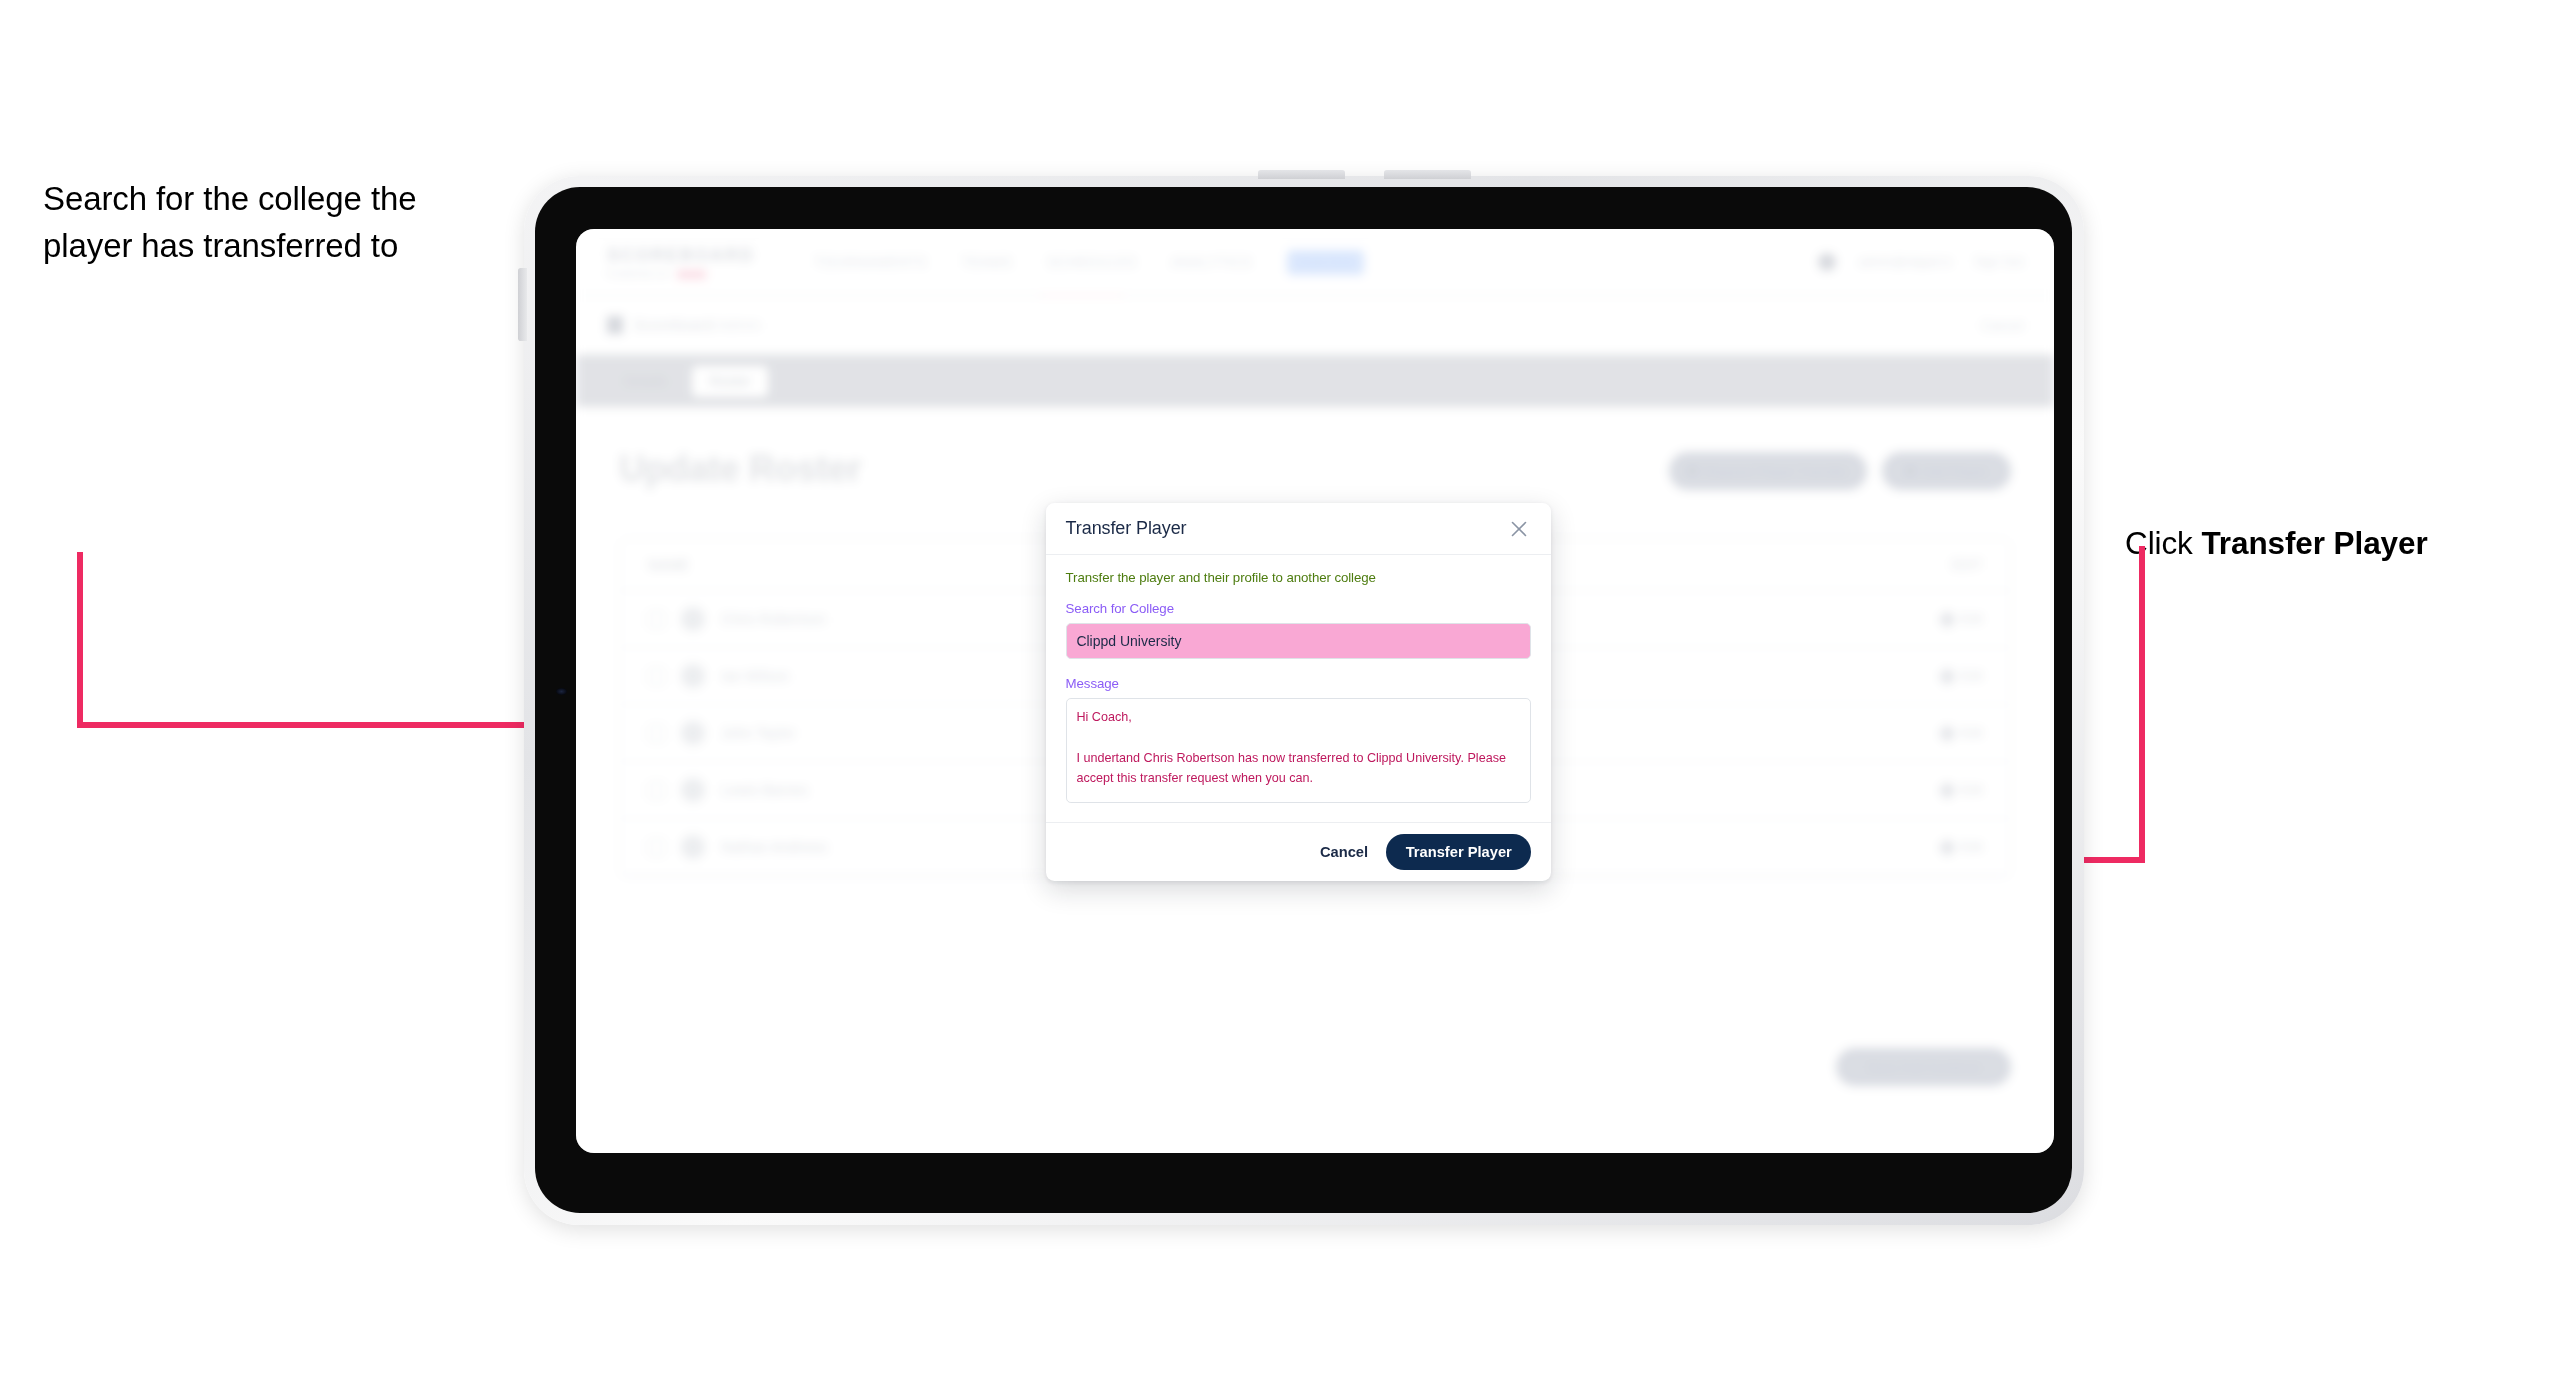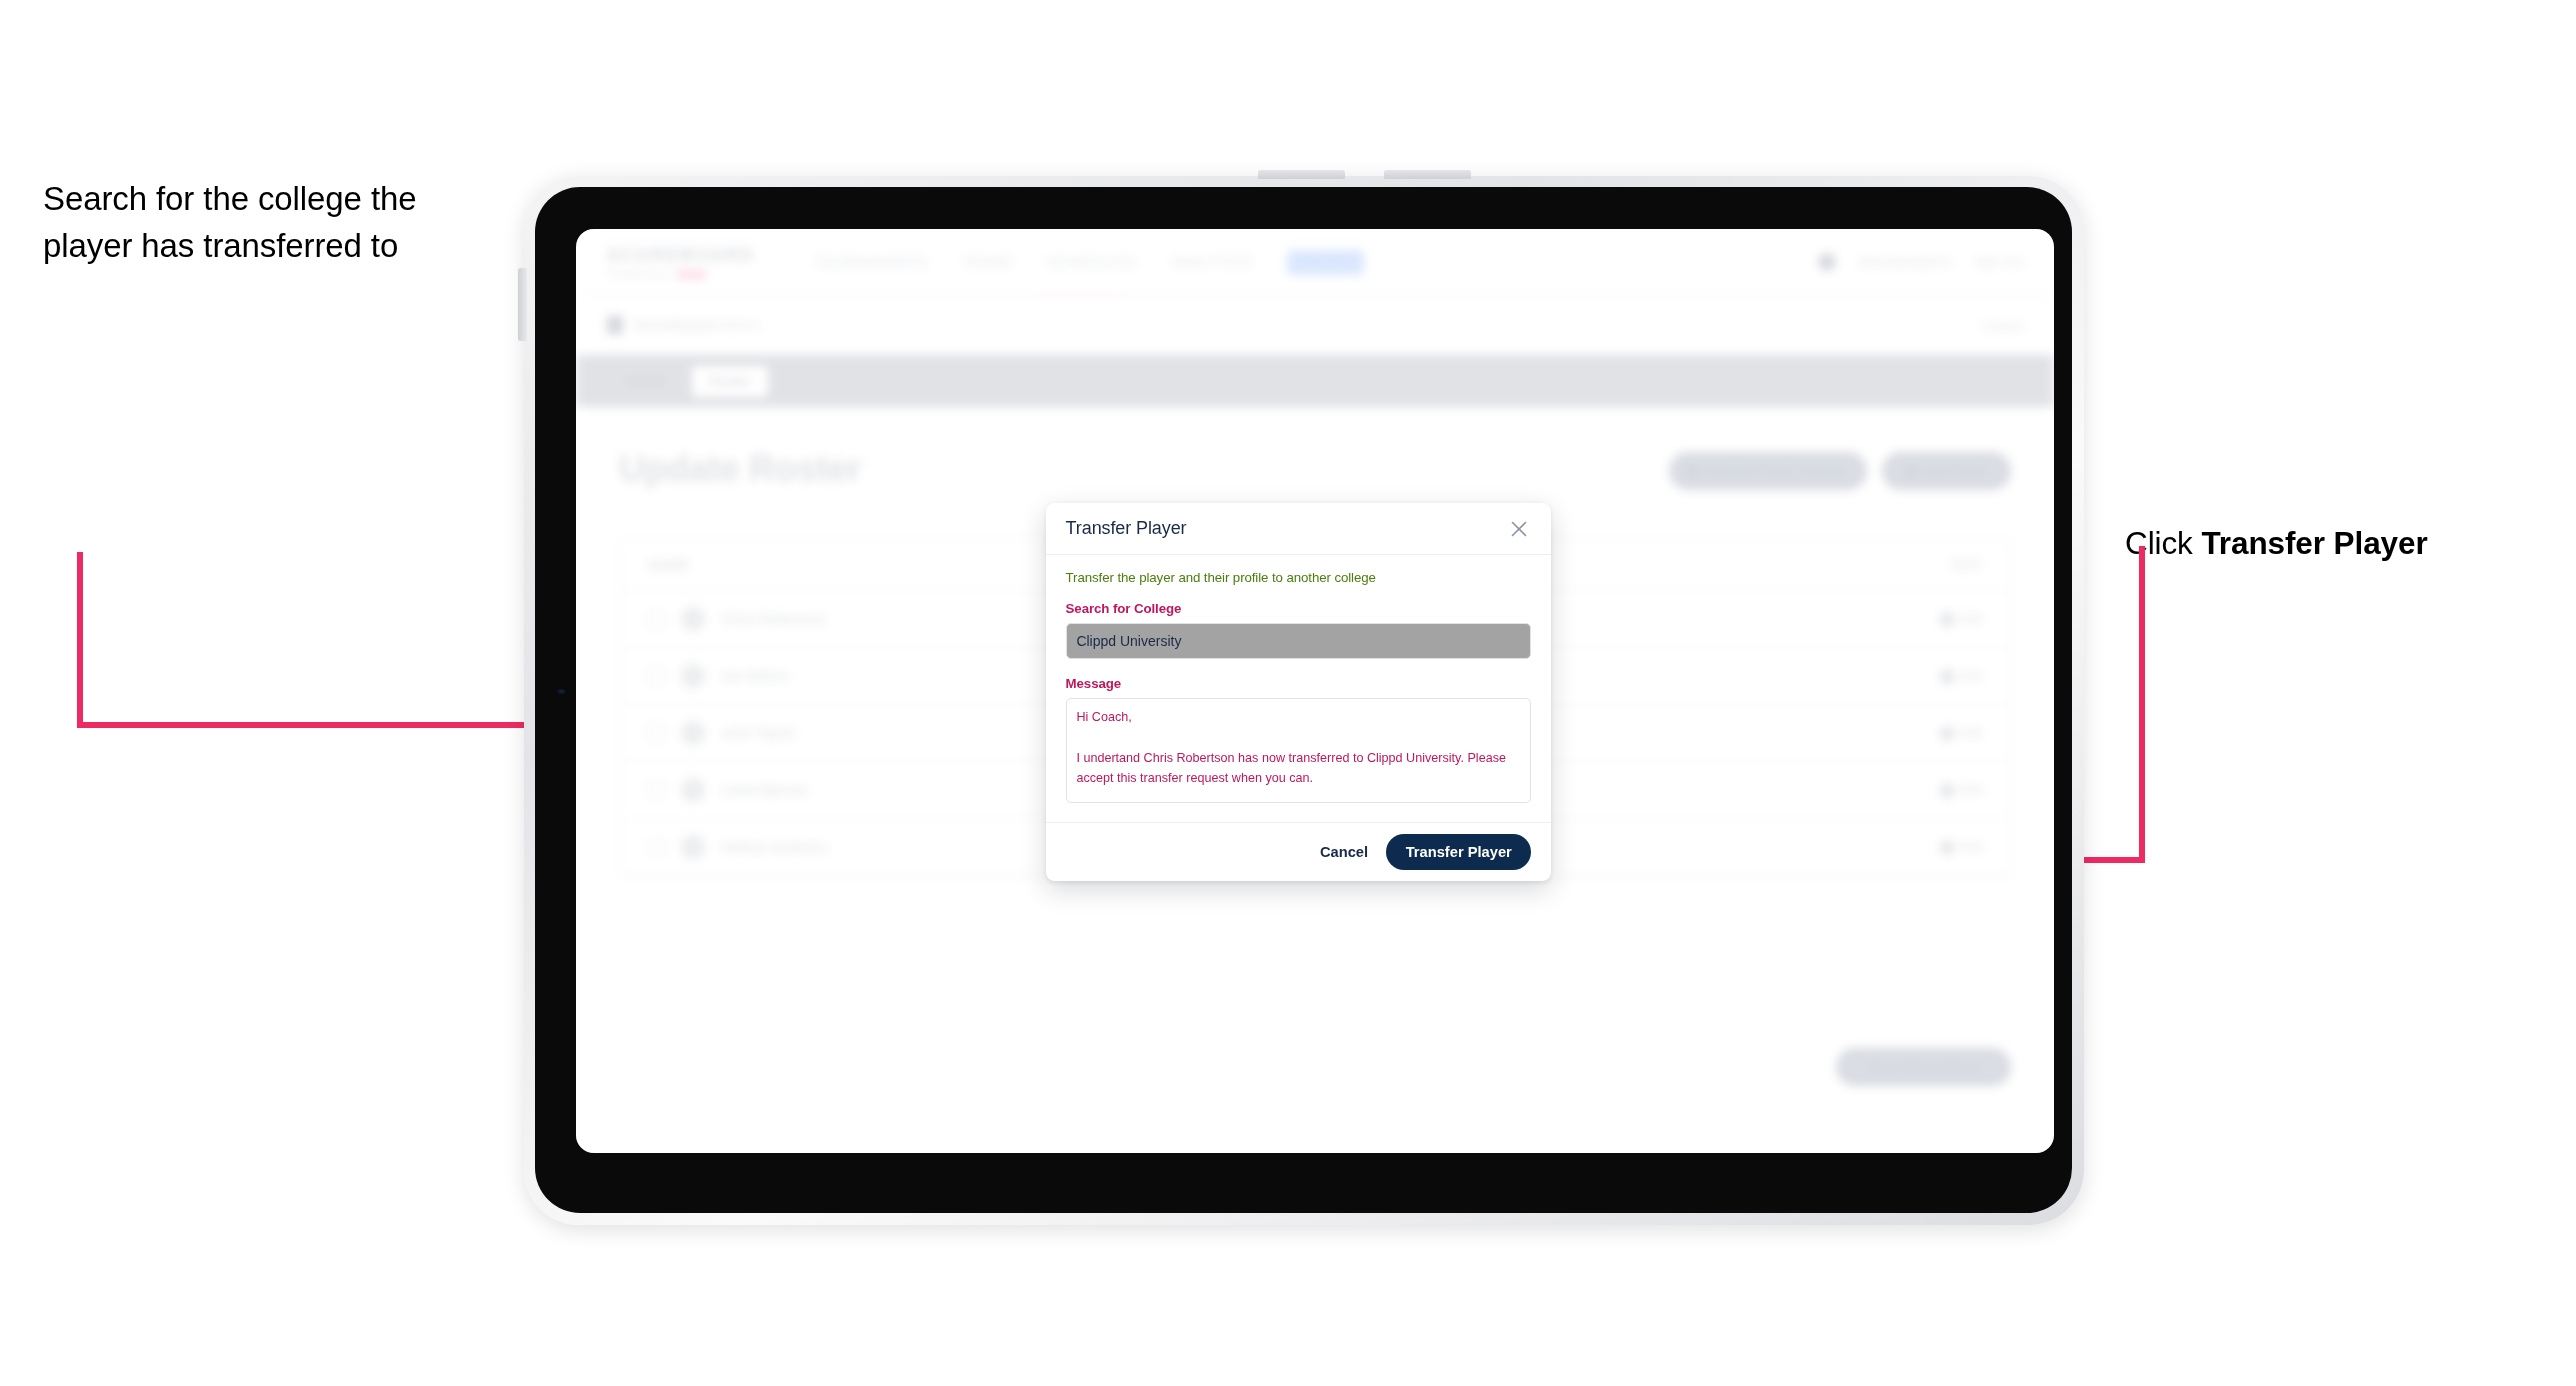--- a/index.html
+++ b/index.html
@@ -143,25 +143,25 @@
     height: 52px; display:flex; align-items:center; padding: 0 19.6px;
     border-bottom: 0.7px solid #eceef1;
   }
   #modal-title { font-size: 18px; color: #1b2a47; font-weight: 400; letter-spacing: -0.1px; }
   #modal-close {
     margin-left:auto; width: 24px; height: 24px; position: relative; cursor: pointer;
   }
   #modal-close svg { display:block; }
   #modal-body { flex: 1; padding: 15.4px 19.6px 5.6px 19.6px; }
   #modal-desc { font-size: 13.3px; color: #4d7c0f; margin-bottom: 15.4px; letter-spacing: -0.1px; }
-  .field-label { font-size: 13.3px; color: #be185d; font-weight: 700; margin-bottom: 7px; letter-spacing:-0.1px; }
+  .field-label { font-size: 13.3px; color: #8b5cf6; font-weight: 400; margin-bottom: 7px; letter-spacing:-0.1px; }
   #college-input {
     width: 100%; height: 36px; border: 0.7px solid #dfe3e8; border-radius: 4.9px;
     padding: 0 9.8px; font-size: 14px; color: #1b2a47;
-    font-family: "Liberation Sans", sans-serif; background:#a3a3a3; outline:none;
+    font-family: "Liberation Sans", sans-serif; background:#f9a8d4; outline:none;
   }
   #message-label { margin-top: 17px; }
   #message-input {
     width: 100%; height: 105px; border: 0.7px solid #dfe3e8; border-radius: 4.9px;
     padding: 8.4px 9.8px; font-size: 12.6px; line-height: 1.62; color: #be185d;
     font-family: "Liberation Sans", sans-serif; resize: none; outline: none; background:#fff;
   }
   #modal-foot {
     height: 59px; border-top: 0.7px solid #eceef1;
     display:flex; align-items:center; justify-content:flex-end; gap: 18px; padding: 0 19.6px;

